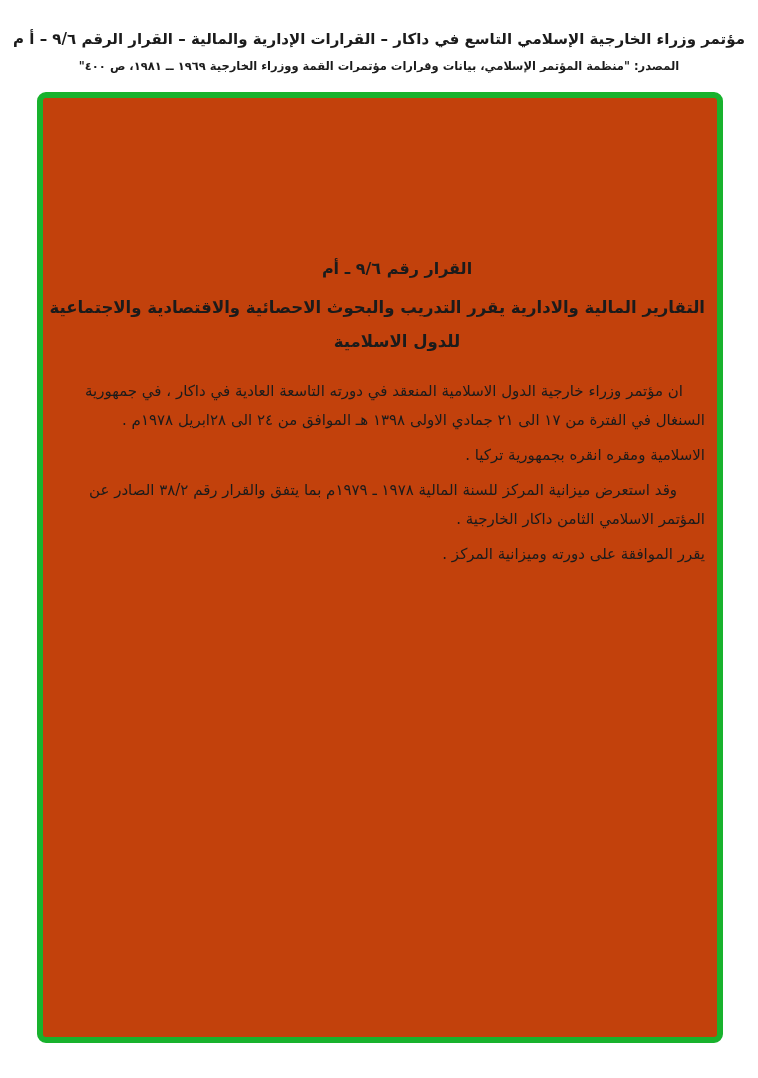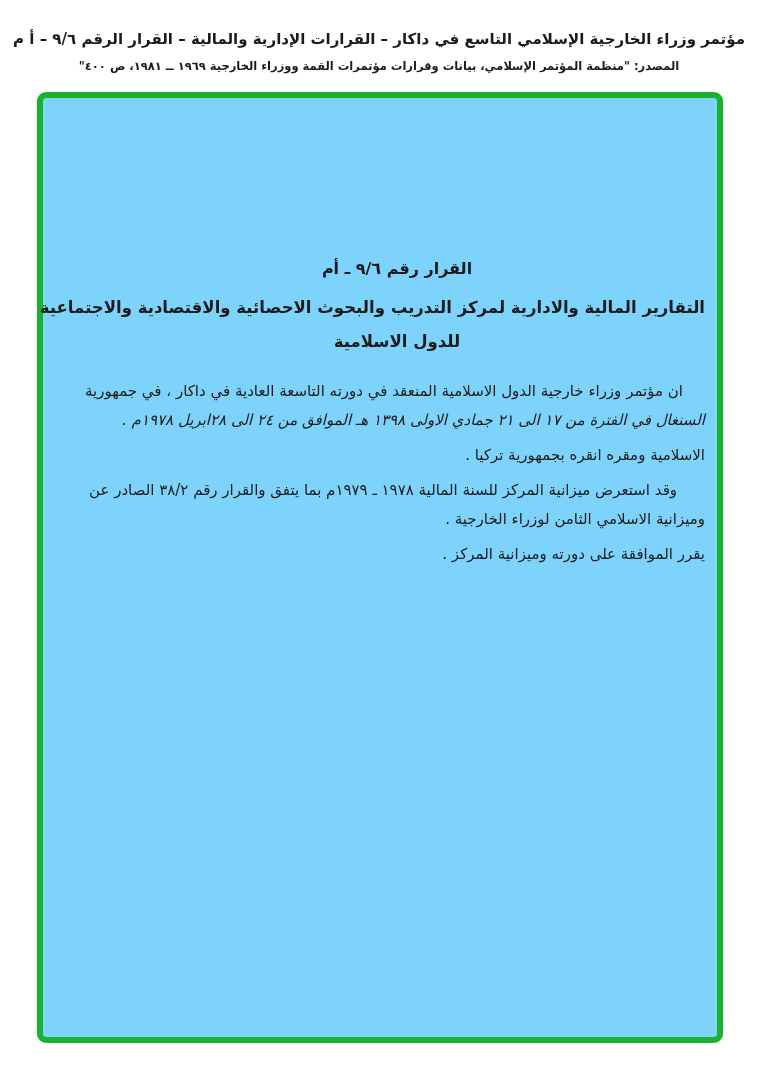--- a/index.html
+++ b/index.html
@@ -36,21 +36,21 @@
     white-space: nowrap;
   }
   
   .frame {
     position: absolute;
     left: 37px; top: 92px;
     width: 686px; height: 951px;
     border: 6px solid #18b22d;
     border-radius: 9px;
     padding: 159px 12px 0 46px; 
-    background: #7dd3fc;
+    background: #c2410c;
   }
   .doc-title {
     text-align: center;
     font-weight: bold;
     font-size: 16px;
     line-height: 24px;
     white-space: nowrap;
   }
   .doc-heading {
     text-align: center;
@@ -64,56 +64,56 @@
   }
   
   .doc-body {
     margin-top: 18px;
     font-size: 15px;
     line-height: 29px;
   }
   .para { margin-bottom: 6px; }
   .ln { white-space: nowrap; }
   .ln-first { text-align: left; text-indent: 22px; }
-  .ln-right { text-align: right; font-style: italic; }
+  .ln-right { text-align: right; }
   .ln-center { text-align: right; }
 </style>
 </head>
 <body>
 
 <div class="page">
 
   <div class="header">
     <div class="header-line1">مؤتمر وزراء الخارجية الإسلامي التاسع في داكار – القرارات الإدارية والمالية – القرار الرقم ٩/٦ – أ م</div>
     <div class="header-line2">المصدر: "منظمة المؤتمر الإسلامي، بيانات وقرارات مؤتمرات القمة ووزراء الخارجية ١٩٦٩ ــ ١٩٨١، ص ٤٠٠"</div>
   </div>
 
   <div class="frame">
 
     <div class="doc-title">القرار رقم ٩/٦ ـ أم</div>
 
     <div class="doc-heading">
-      <div class="hline">التقارير المالية والادارية لمركز التدريب والبحوث الاحصائية والاقتصادية والاجتماعية</div>
+      <div class="hline">التقارير المالية والادارية يقرر التدريب والبحوث الاحصائية والاقتصادية والاجتماعية</div>
       <div class="hline">للدول الاسلامية</div>
     </div>
 
     <div class="doc-body">
 
       <div class="para">
         <div class="ln ln-first">ان مؤتمر وزراء خارجية الدول الاسلامية المنعقد في دورته التاسعة العادية في داكار ، في جمهورية</div>
         <div class="ln ln-right">السنغال في الفترة من ١٧ الى ٢١ جمادي الاولى ١٣٩٨ هـ الموافق من ٢٤ الى ٢٨ابريل ١٩٧٨م .</div>
       </div>
 
       <div class="para">
         <div class="ln ln-center">الاسلامية ومقره انقره بجمهورية تركيا .</div>
       </div>
 
       <div class="para">
         <div class="ln ln-first">وقد استعرض ميزانية المركز للسنة المالية ١٩٧٨ ـ ١٩٧٩م بما يتفق والقرار رقم ٣٨/٢ الصادر عن</div>
-        <div class="ln ln-center">وميزانية الاسلامي الثامن لوزراء الخارجية .</div>
+        <div class="ln ln-center">المؤتمر الاسلامي الثامن داكار الخارجية .</div>
       </div>
 
       <div class="para">
         <div class="ln ln-center">يقرر الموافقة على دورته وميزانية المركز .</div>
       </div>
 
     </div>
   </div>
 
 </div>

